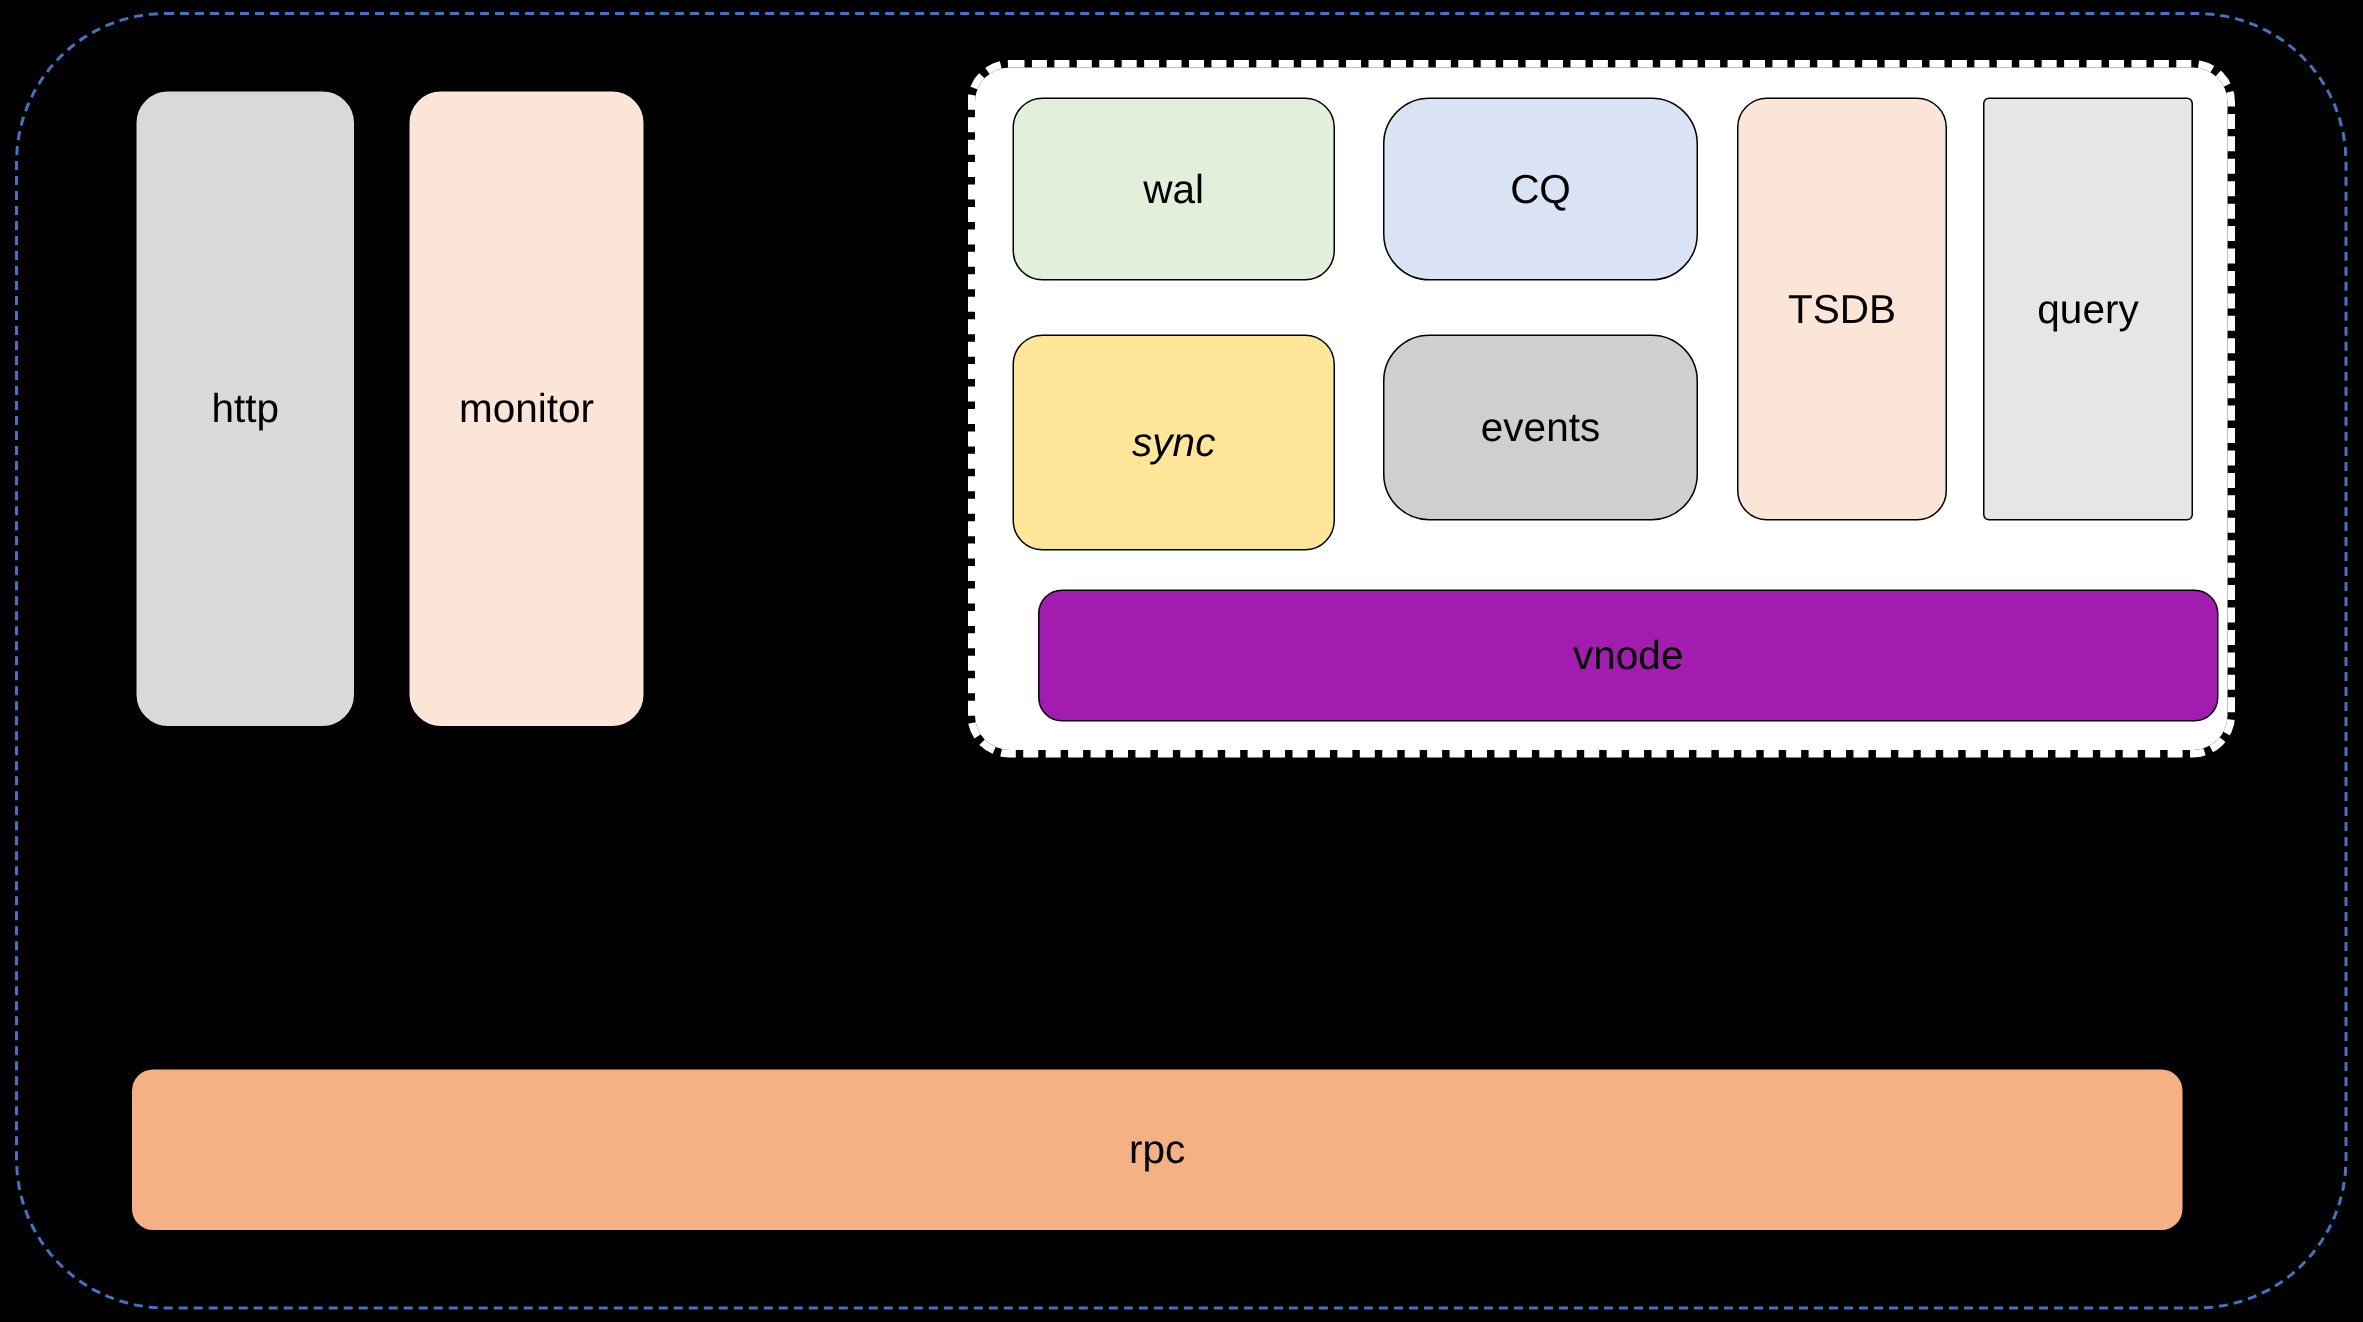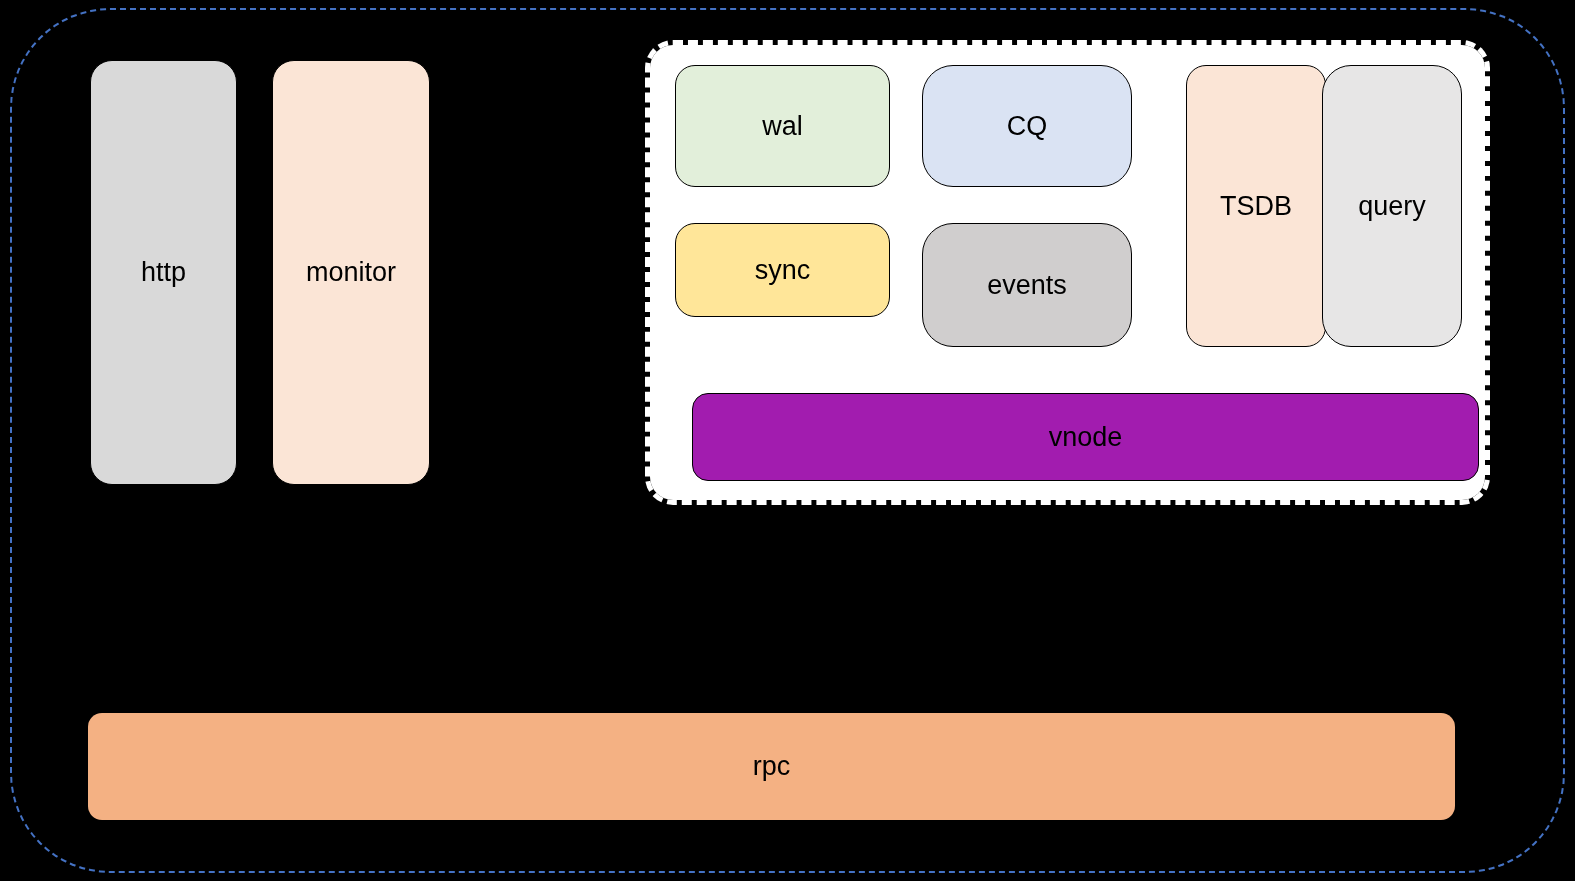--- a/index.html
+++ b/index.html
@@ -51,23 +51,23 @@
     height: 465px;
     background: #ffffff;
     background-clip: padding-box;
     border: 5px dashed #ffffff;
     border-radius: 28px;
     box-sizing: border-box;
   }
   .vnode-group .node { position: absolute; }
   #wal    { left: 25px;  top: 20px;  width: 215px; height: 122px; background: #e2efda; border-radius: 20px; }
   #cq     { left: 272px; top: 20px;  width: 210px; height: 122px; background: #dae3f3; border-radius: 31px; }
-  #tsdb   { left: 536px; top: 20px;  width: 140px; height: 282px; background: #fbe5d6; border-radius: 20px; }
-  #query  { left: 672px; top: 20px;  width: 140px; height: 282px; background: #e7e6e6; border-radius: 29px; }
-  #sync   { left: 25px;  top: 178px; width: 215px; height: 94px; background: #ffe699; border-radius: 20px; }
+  #tsdb   { left: 508px; top: 20px;  width: 140px; height: 282px; background: #fbe5d6; border-radius: 20px; }
+  #query  { left: 672px; top: 20px;  width: 140px; height: 282px; background: #e7e6e6; border-radius: 4px; }
+  #sync   { left: 25px;  top: 178px; width: 215px; height: 144px; background: #ffe699; border-radius: 20px; font-style: italic; }
   #events { left: 272px; top: 178px; width: 210px; height: 124px; background: #d0cece; border-radius: 31px; }
   #vnode  { left: 42px;  top: 348px; width: 787px; height: 88px;  background: #a21caf; border-radius: 16px; }
 
   
   #dnode { left: 88px; top: 547px; width: 1367px; height: 111px; background: #a9d18e; border-radius: 14px; border: none; }
   #rpc   { left: 88px; top: 713px; width: 1367px; height: 107px; background: #f4b183; border-radius: 14px; border: none; }
 </style>
 </head>
 <body>
 

